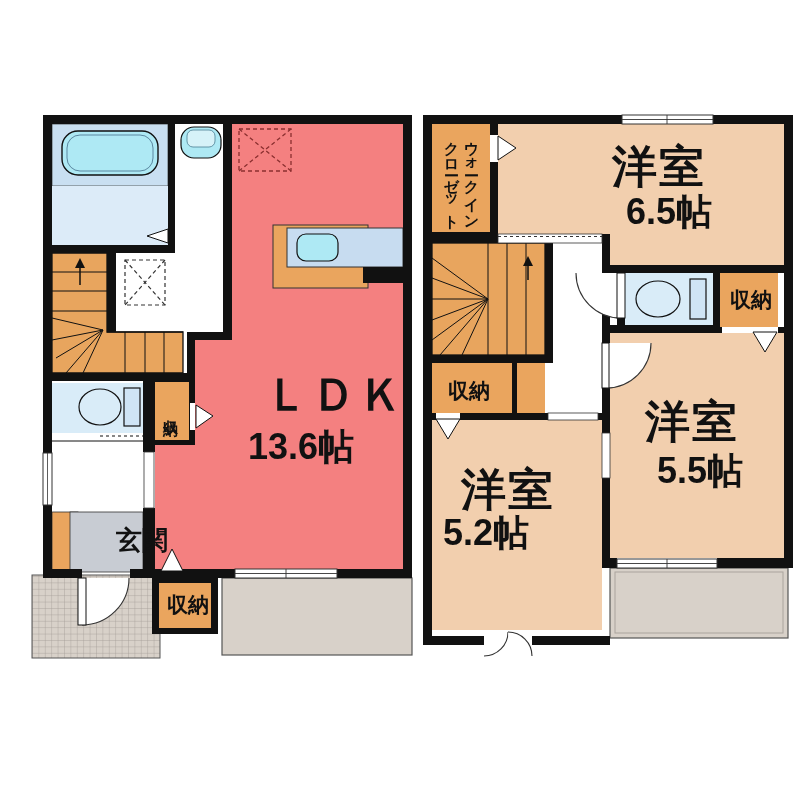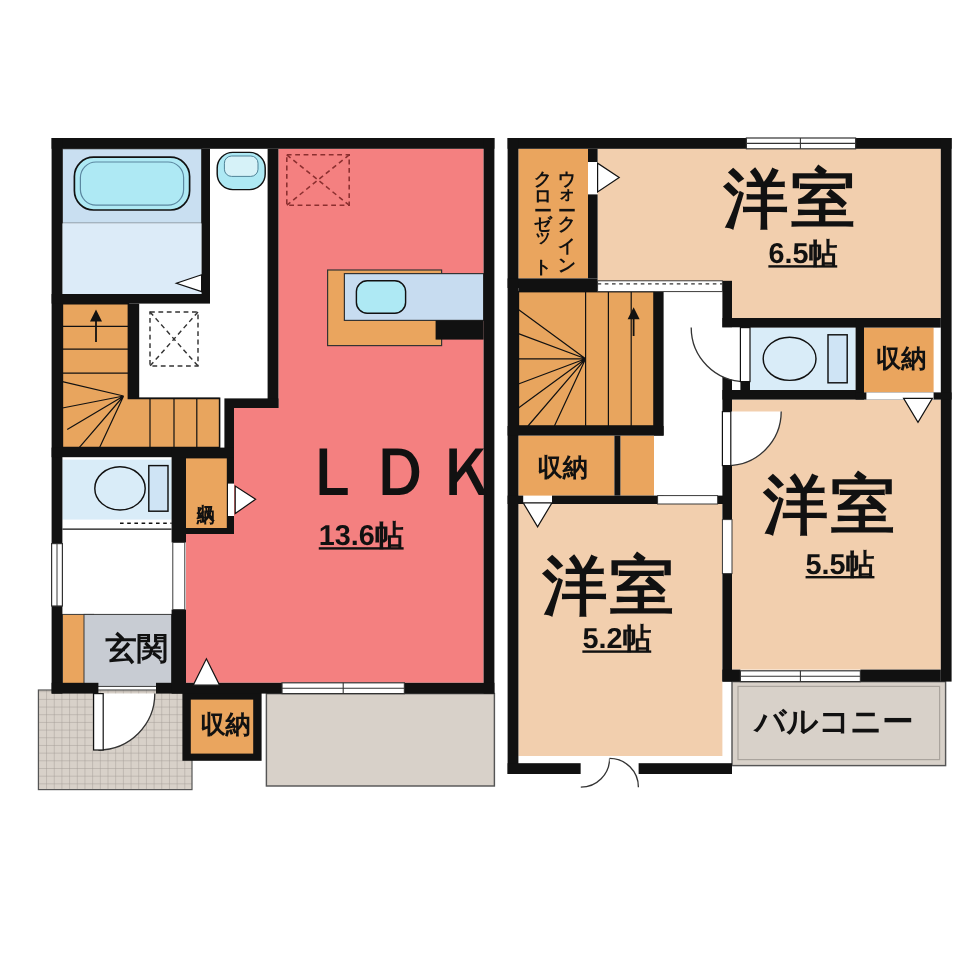--- a/index.html
+++ b/index.html
@@ -2,23 +2,23 @@
 <html><head>
 <meta charset="utf-8">
 <style>
   html,body{margin:0;padding:0;background:#fff;}
   #stage{position:relative;width:800px;height:800px;background:#ffffff;overflow:hidden;
          font-family:"Liberation Sans","DejaVu Sans",sans-serif;}
   #plansvg{position:absolute;left:0;top:0;}
   .label{position:absolute;transform:translate(-50%,-50%);font-weight:bold;color:#111;
          white-space:nowrap;line-height:1;text-align:center;
          font-family:"Liberation Sans","DejaVu Sans",sans-serif;}
-  .sz40{font-size:54px;letter-spacing:2px;}
-  .sz38{font-size:24px;text-decoration:underline;}
-  .sz27{font-size:26px;}
+  .sz40{font-size:45px;letter-spacing:2px;}
+  .sz38{font-size:36px;}
+  .sz27{font-size:26px;margin-left:28px;}
   .sz22{font-size:21px;}
   .sz15{font-size:15px;}
   .vert{writing-mode:vertical-rl;text-orientation:upright;letter-spacing:2px;}
   .vgroup{writing-mode:vertical-rl;text-orientation:upright;letter-spacing:1px;
           transform:translate(-50%,-50%);position:absolute;font-weight:bold;color:#111;}
   .vgroup span{display:block;margin:0 1px;}
 </style>
 </head>
 <body>
 
@@ -209,18 +209,17 @@
   <div class="vgroup sz15" style="left:461px;top:177px;">
     <span>ウォークイン</span>
     <span>クローゼット</span>
   </div>
 
   <div class="label sz40" style="left:659px;top:166px;">洋室</div>
   <div class="label sz38" style="left:669px;top:212px;">6.5帖</div>
   <div class="label sz40" style="left:692px;top:421px;">洋室</div>
   <div class="label sz38" style="left:700px;top:471px;text-align:right;">5.5帖</div>
   <div class="label sz40" style="left:508px;top:489px;">洋室</div>
-  <div class="label sz38" style="left:514px;top:533px;">5.2帖</div>
+  <div class="label sz38" style="left:486px;top:533px;">5.2帖</div>
   <div class="label sz22" style="left:469px;top:390px;">収納</div>
   <div class="label sz22" style="left:751px;top:299px;">収納</div>
-  <div class="label sz27" style="left:695px;top:601px;">バルコニー</div>
 
 </div>
 
 </body></html>

